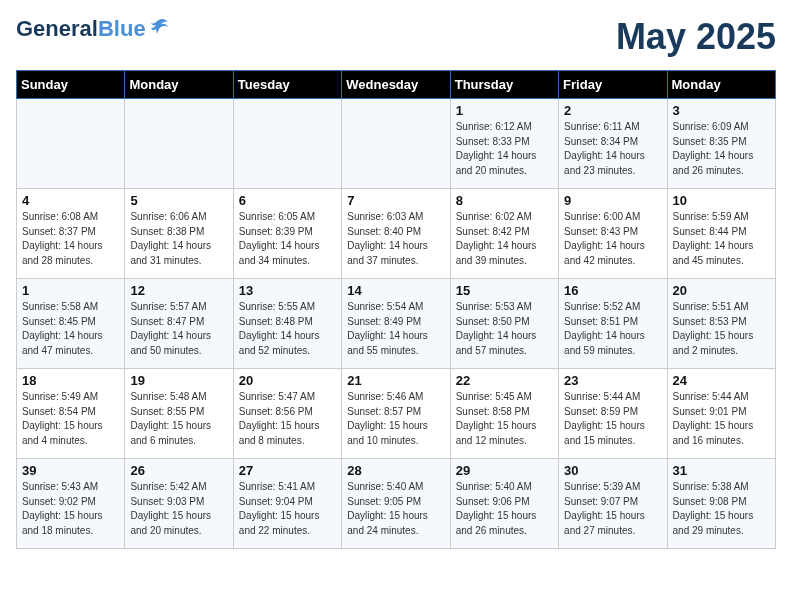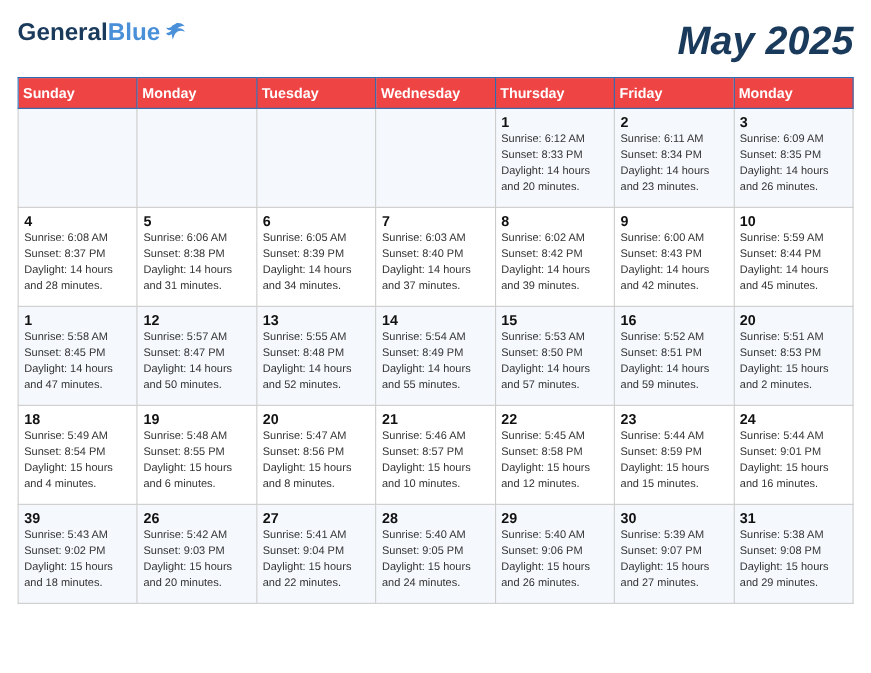--- a/index.html
+++ b/index.html
@@ -15,38 +15,37 @@
       justify-content: space-between;
       align-items: flex-start;
       margin-bottom: 12px;
     }
     .logo {
       display: flex;
       flex-direction: column;
       align-items: flex-start;
     }
     .title-block {
-      font-style: italic;
     }
     .month-title {
       font-size: 36px;
       font-weight: bold;
       color: #1a3a5c;
     }
     .location {
       font-size: 15px;
       color: #333;
     }
     table {
       width: 100%;
       border-collapse: collapse;
       table-layout: fixed;
     }
     thead tr {
-      background: #ef4444;
+      background: #000000;
       color: #fff;
     }
     thead th {
       padding: 6px 4px;
       font-size: 13px;
       font-weight: bold;
       text-align: left;
       border: 1px solid #2a6db5;
     }
     tbody tr {
@@ -79,21 +78,21 @@
     }
     tbody tr:nth-child(odd) .empty-cell {
       background: #f5f8fc !important;
     }
   </style>
 </head>
 <body>
 
 <div class="header">
   <div class="logo">
-    <div style="display:flex;align-items:center;gap:2px;">
+    <div style="display:flex;align-items:flex-start;gap:2px;">
       <div style="position:relative;display:inline-block;">
         <span style="font-size:22px;font-weight:bold;color:#1a3a5c;">General</span><span style="font-size:22px;font-weight:bold;color:#4a90d9;">Blue</span>
       </div>
       <svg width="22" height="22" viewBox="0 0 22 22">
         <path d="M11 4 C13 2, 18 3, 20 6 C18 5, 15 6, 13 8 C15 7, 19 8, 20 11 C17 9, 13 10, 11 13 L9 18 L8 13 C6 15, 4 14, 3 12 C5 12, 7 11, 8 9 C6 10, 4 9, 3 7 C5 8, 8 7, 9 5 Z" fill="#4a90d9"></path>
       </svg>
     </div>
   </div>
   <div class="title-block">
     <div class="month-title">May 2025</div>

